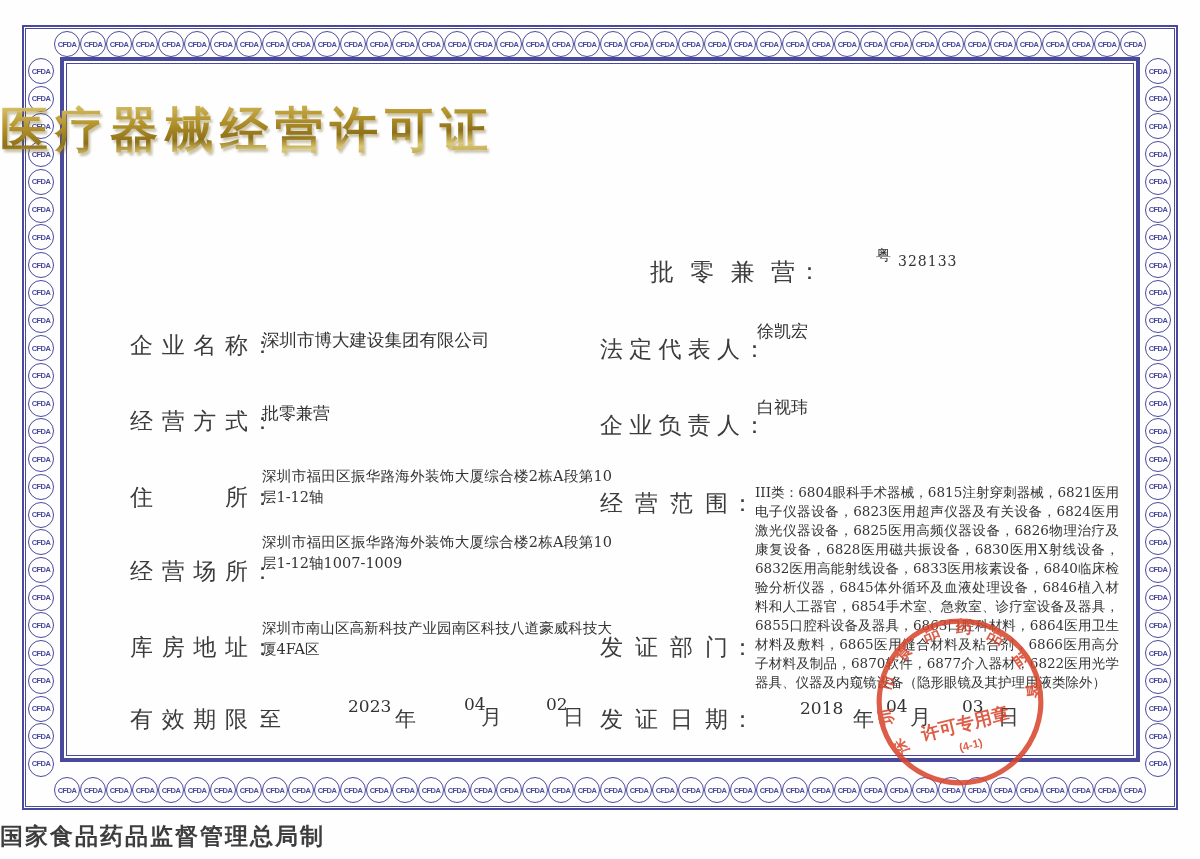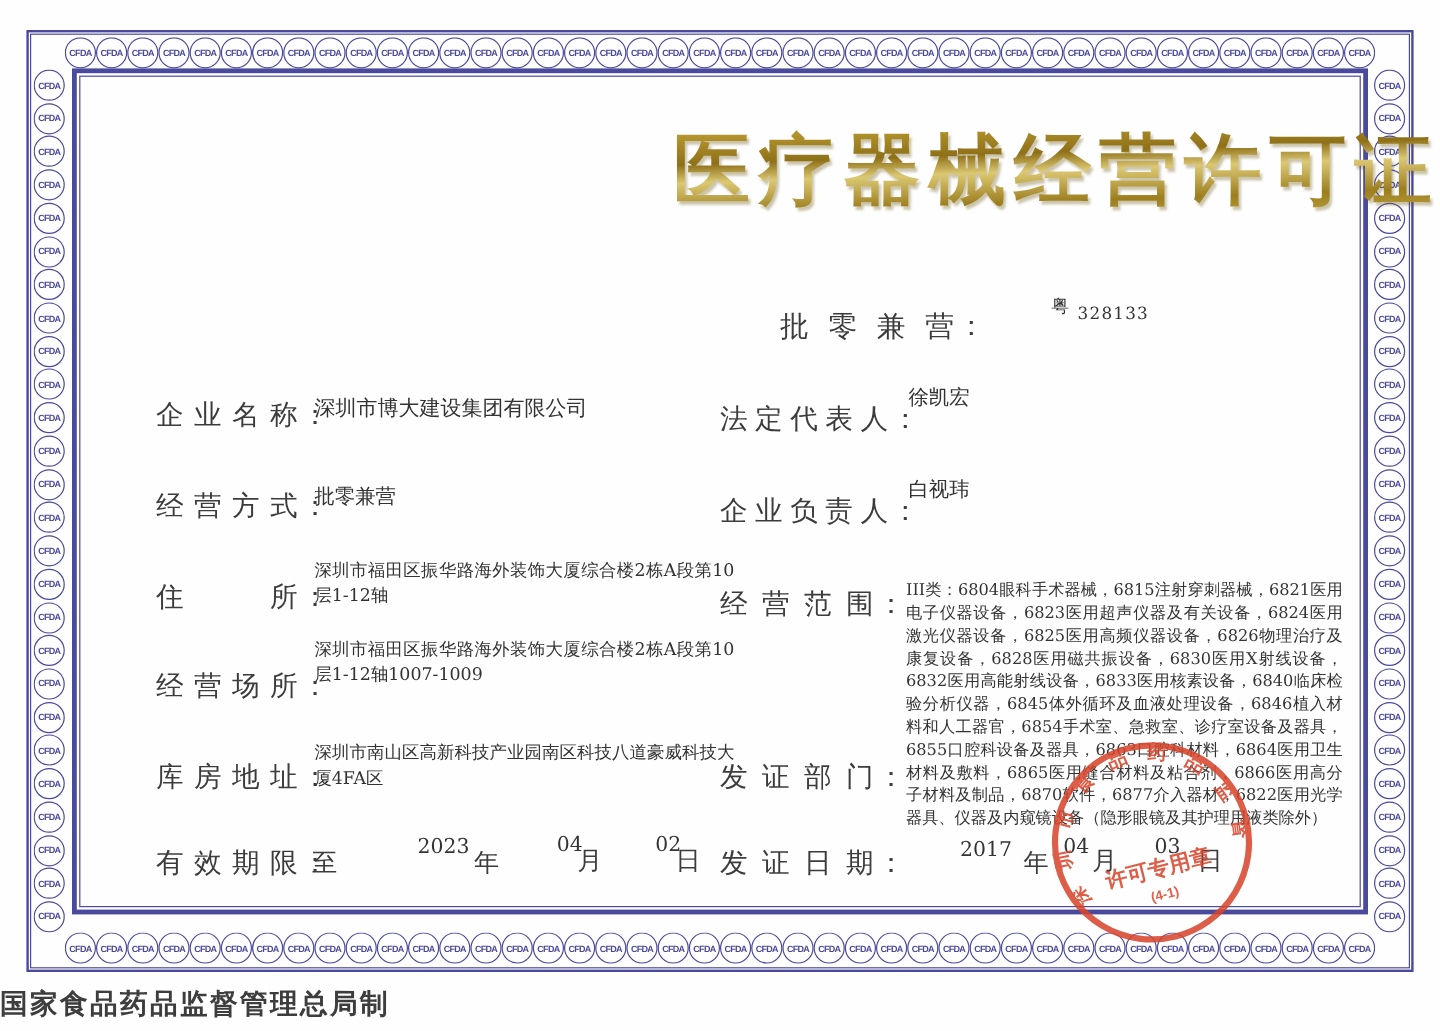--- a/index.html
+++ b/index.html
@@ -35,22 +35,22 @@
   .band-left{left:4px;top:31px;bottom:31px;width:27px;flex-direction:column;}
   .band-right{right:4px;top:31px;bottom:31px;width:27px;flex-direction:column;}
   .medallion{
     box-sizing:border-box;flex:0 0 auto;width:26px;height:26px;border-radius:50%;
     border:1.2px solid var(--blue);color:var(--blue);
     display:flex;align-items:center;justify-content:center;
     font-size:7.5px;letter-spacing:-0.6px;font-weight:bold;
   }
   
   .title{
-    position:absolute;top:98px;left:0;right:0;text-align:right;
-    font-size:64px;font-weight:900;letter-spacing:7px;
+    position:absolute;top:98px;left:0;right:0;text-align:left;
+    font-size:48px;font-weight:900;letter-spacing:7px;
     font-family:Liberation Mono, monospace;
     background:linear-gradient(178deg,#e6d382 0%,#b4942c 28%,#8e7018 46%,#dcc873 58%,#9c7e1e 78%,#c8ae4e 100%);
     -webkit-background-clip:text;background-clip:text;color:transparent;
     filter:drop-shadow(2px 3px 1px rgba(110,88,20,0.35));
   }
   
   .label-row{position:absolute;display:flex;align-items:flex-start;}
   .lbl{
     display:inline-block;text-align:justify;text-align-last:justify;
     font-size:23px;color:var(--ink);
@@ -311,21 +311,21 @@
 <div class="label-row" style="left:600px;top:632px;">
   <span class="lbl lbl-r" style="width:128px;">发证部门</span>
     <span class="colon">：</span>
 </div>
 <div class="val val-name" style="left:757px;top:632px;"></div>
 
 <div class="label-row" style="left:600px;top:704px;">
   <span class="lbl lbl-r" style="width:128px;">发证日期</span>
     <span class="colon">：</span>
 </div>
-<span class="num" style="left:800px;top:698px;">2017</span>
+<span class="num" style="left:800px;top:698px;">2018</span>
 <span class="dchar" style="left:853px;top:705px;">年</span>
 <span class="num" style="left:886px;top:696px;">04</span>
 <span class="dchar" style="left:910px;top:703px;">月</span>
 <span class="num" style="left:962px;top:696px;">03</span>
 <span class="dchar" style="left:998px;top:703px;">日</span>
 
 <div class="seal">
   <svg width="172" height="172" viewBox="0 0 200 200">
     <circle cx="100" cy="100" r="94" fill="none" stroke="#d8442b" stroke-width="6"></circle>
     <defs>

